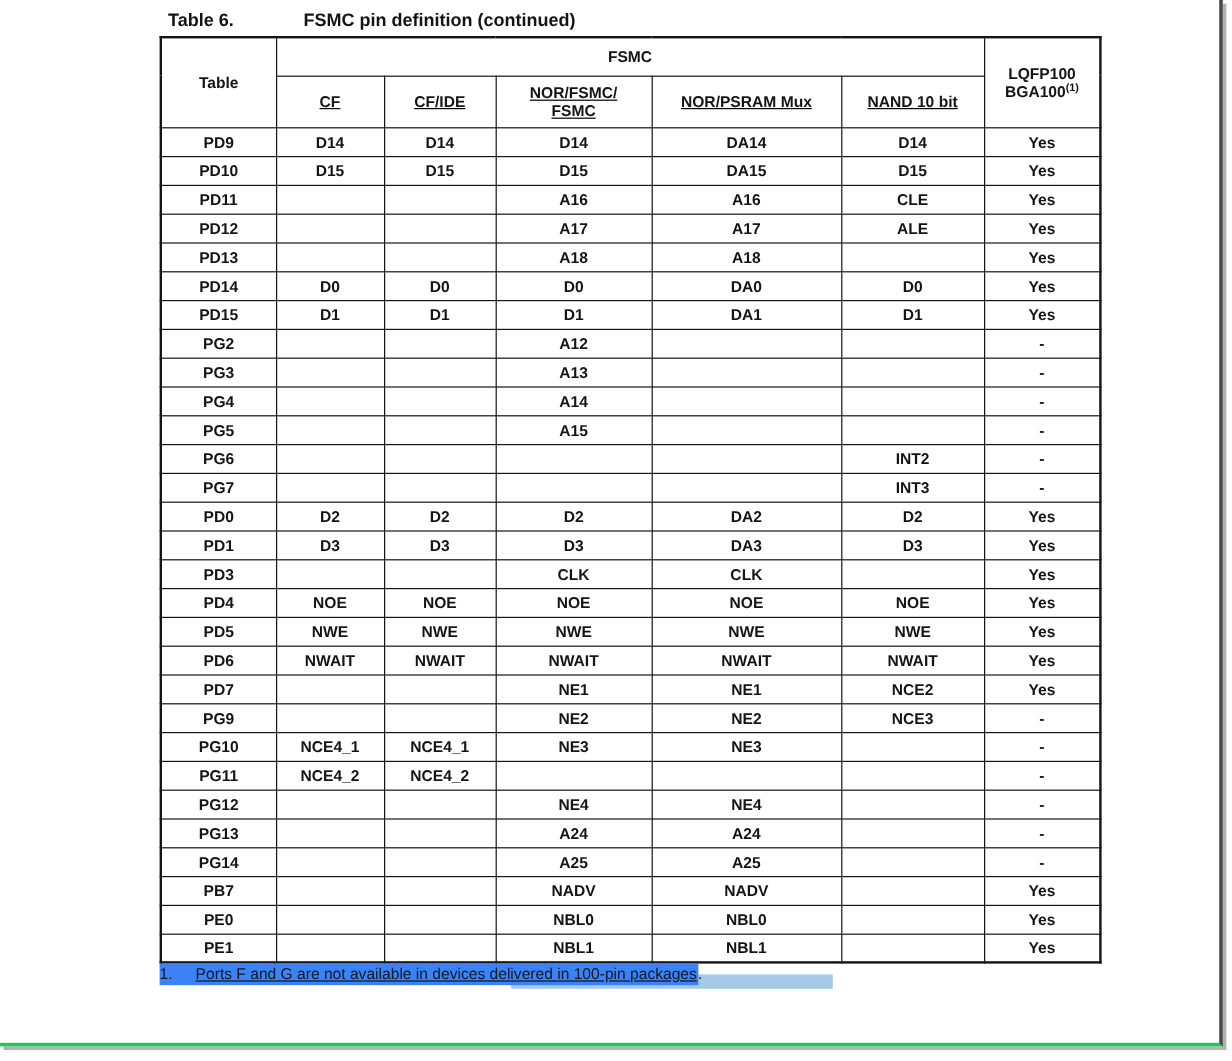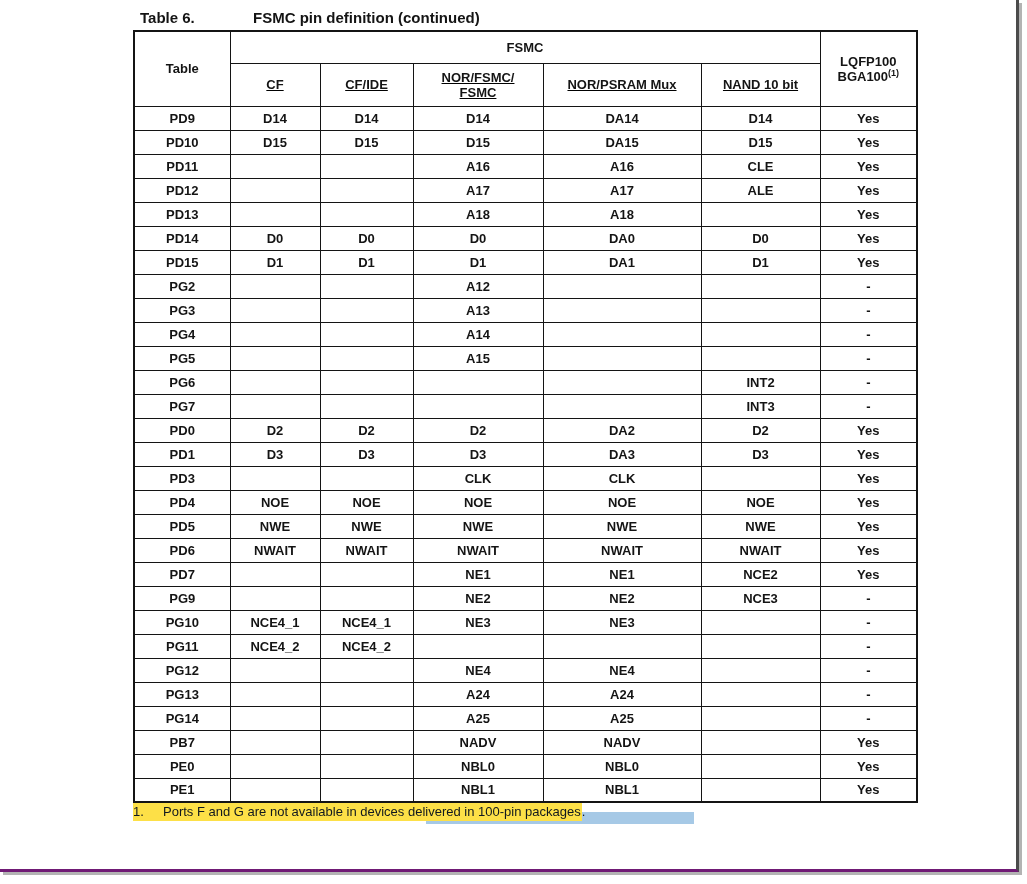--- a/index.html
+++ b/index.html
@@ -14,21 +14,21 @@
     overflow: hidden;
   }
 
   .page {
     position: absolute;
     left: 0; top: 0;
     width: 1019px;
     height: 872px;
     background: #ffffff;
     border-right: 3px solid #4b4b4b;
-    border-bottom: 3px solid #701a75;
+    border-bottom: 3px solid #22c55e;
     box-shadow: 3px 3px 0 #b3b3b3;
   }
 
   .table-title {
     position: absolute;
     left: 140px; top: 9px;
     font-size: 15px;
     font-weight: bold;
     color: #141414;
     white-space: nowrap;
@@ -69,22 +69,23 @@
     left: 133px; top: 803px;
     font-size: 13px;
     font-weight: 400;
     color: #10181f;
     white-space: nowrap;
     line-height: 17px;
   }
   .footnote .fn-highlight {
     position: relative;
     z-index: 1;
-    background: #fde047;
+    background: #3b82f6;
     padding: 1px 1px 2px 0;
+    text-decoration: underline;
   }
   .footnote .fn-number {
     display: inline-block;
     width: 30px;
   }
   .footnote .fn-understrip {
     position: absolute;
     left: 293px; top: 9px;
     width: 268px; height: 12px;
     background: #a6c9e6;

